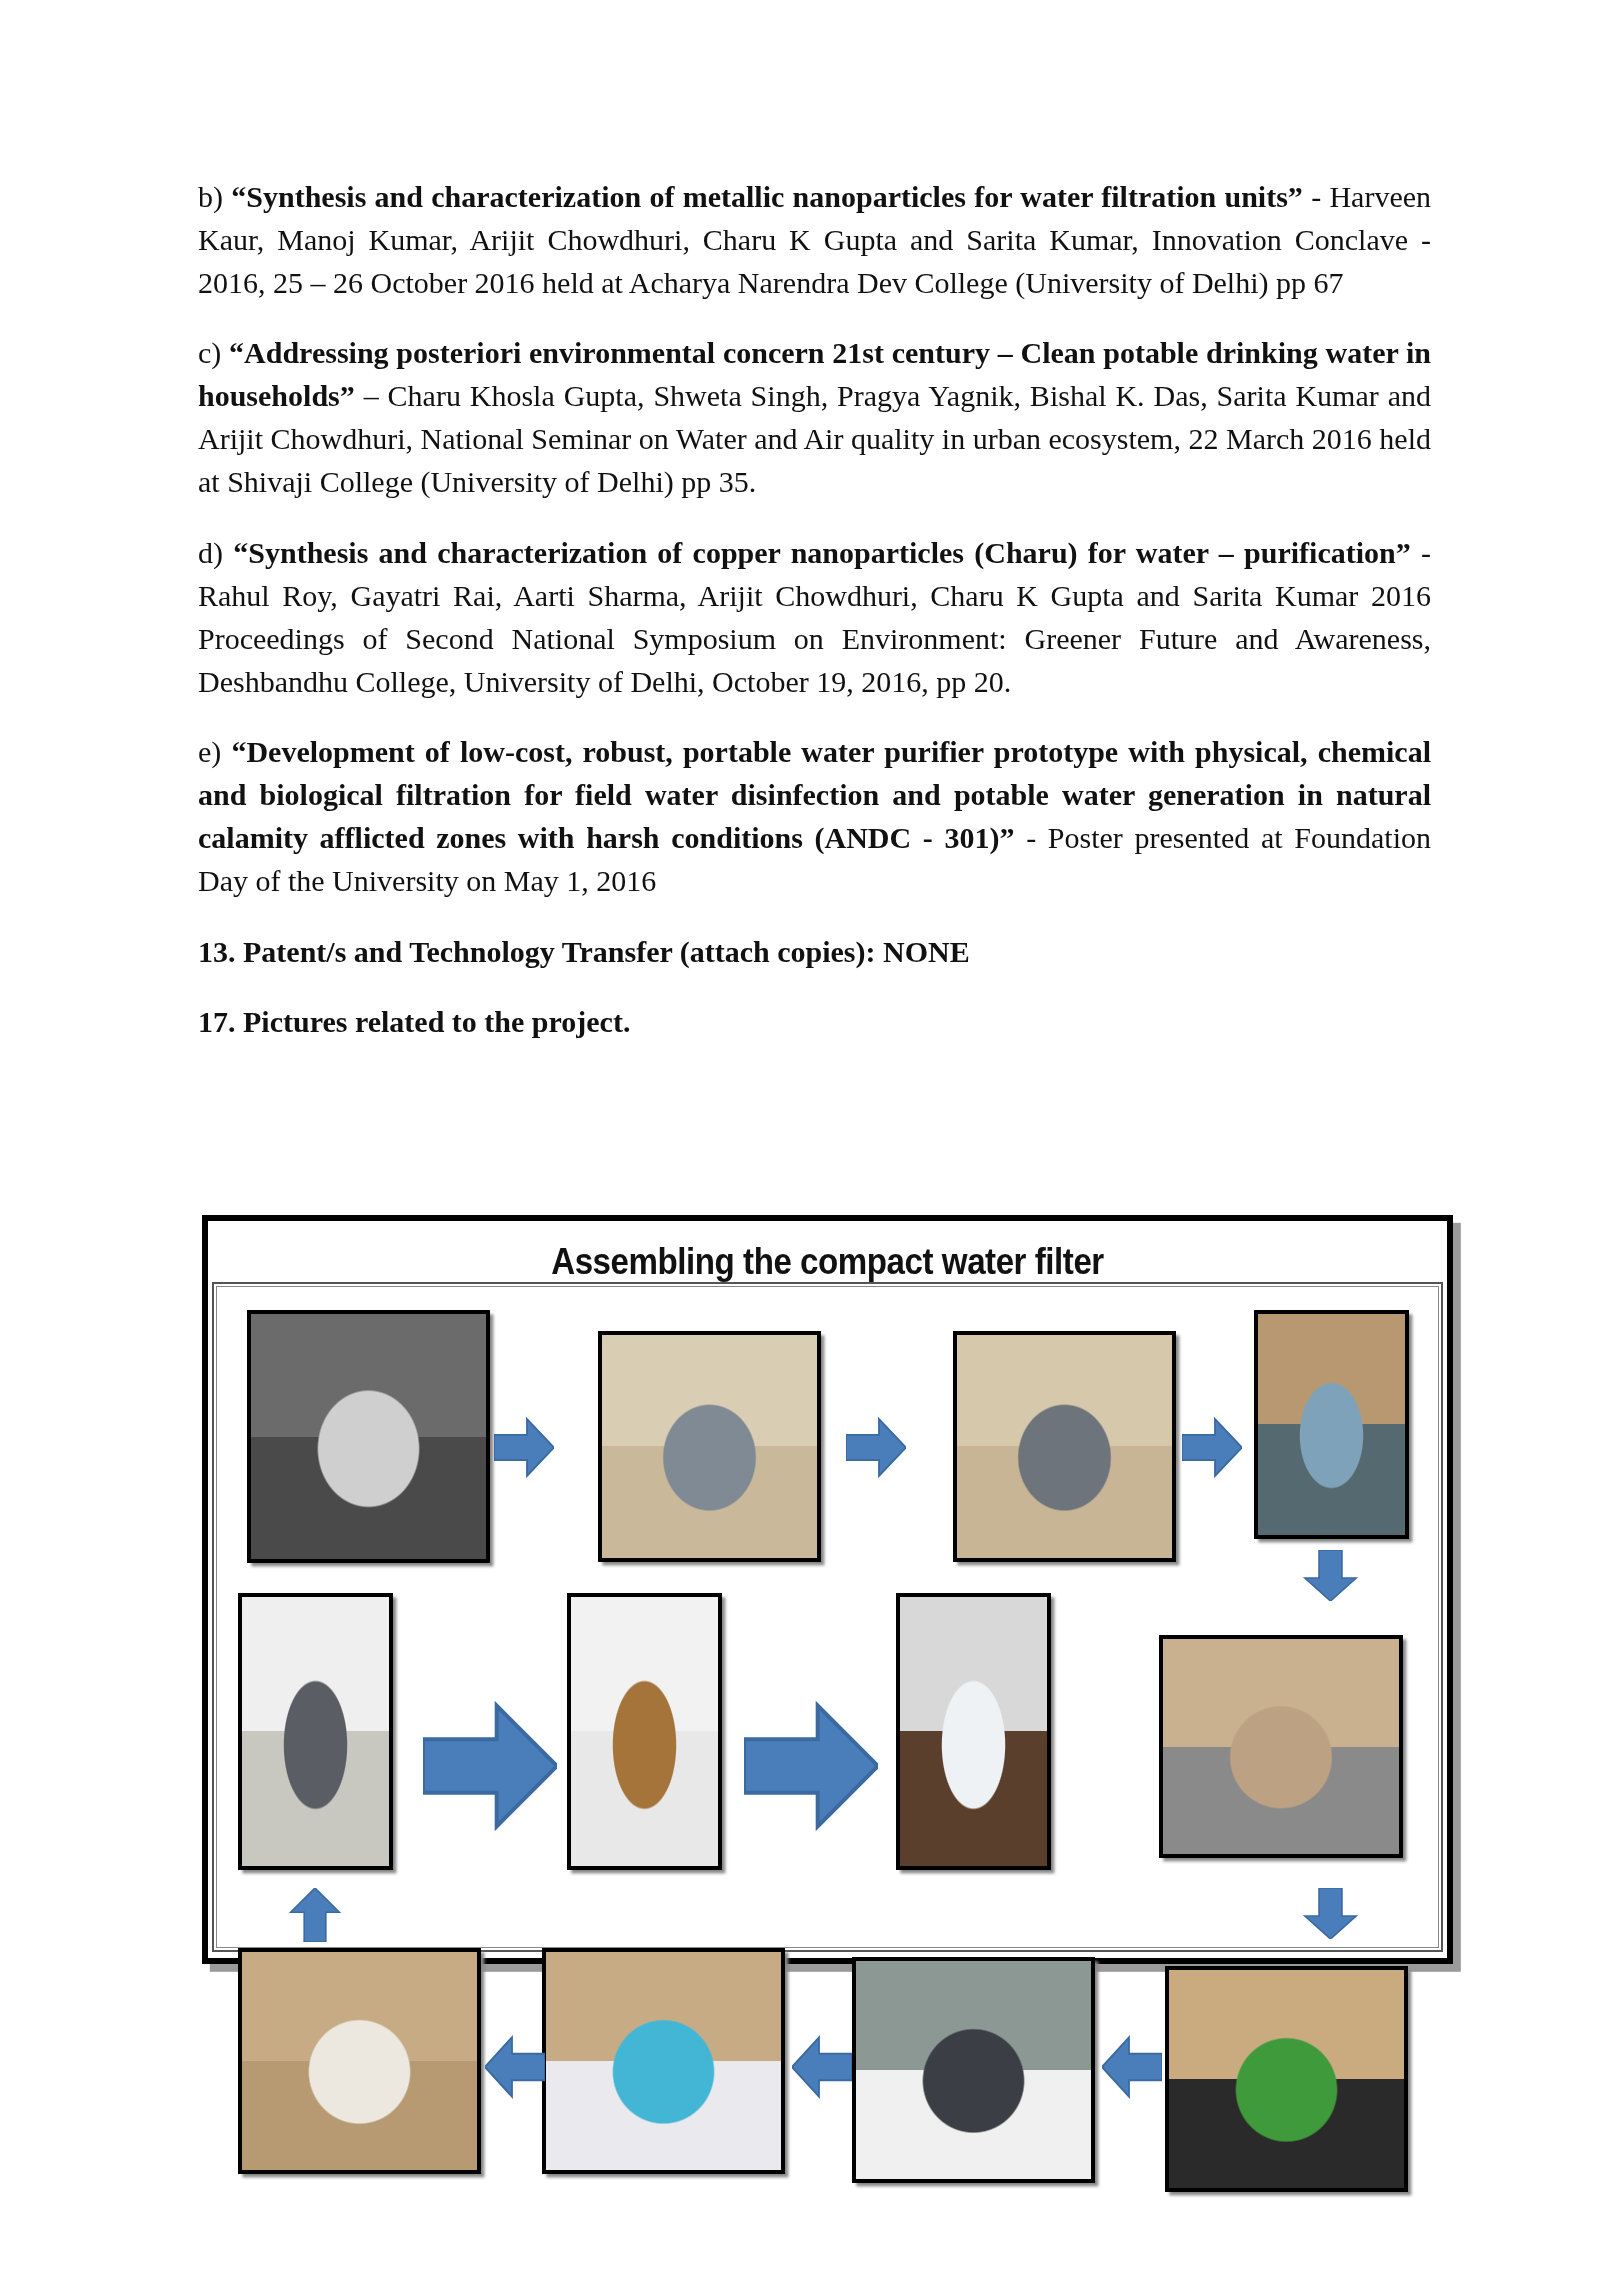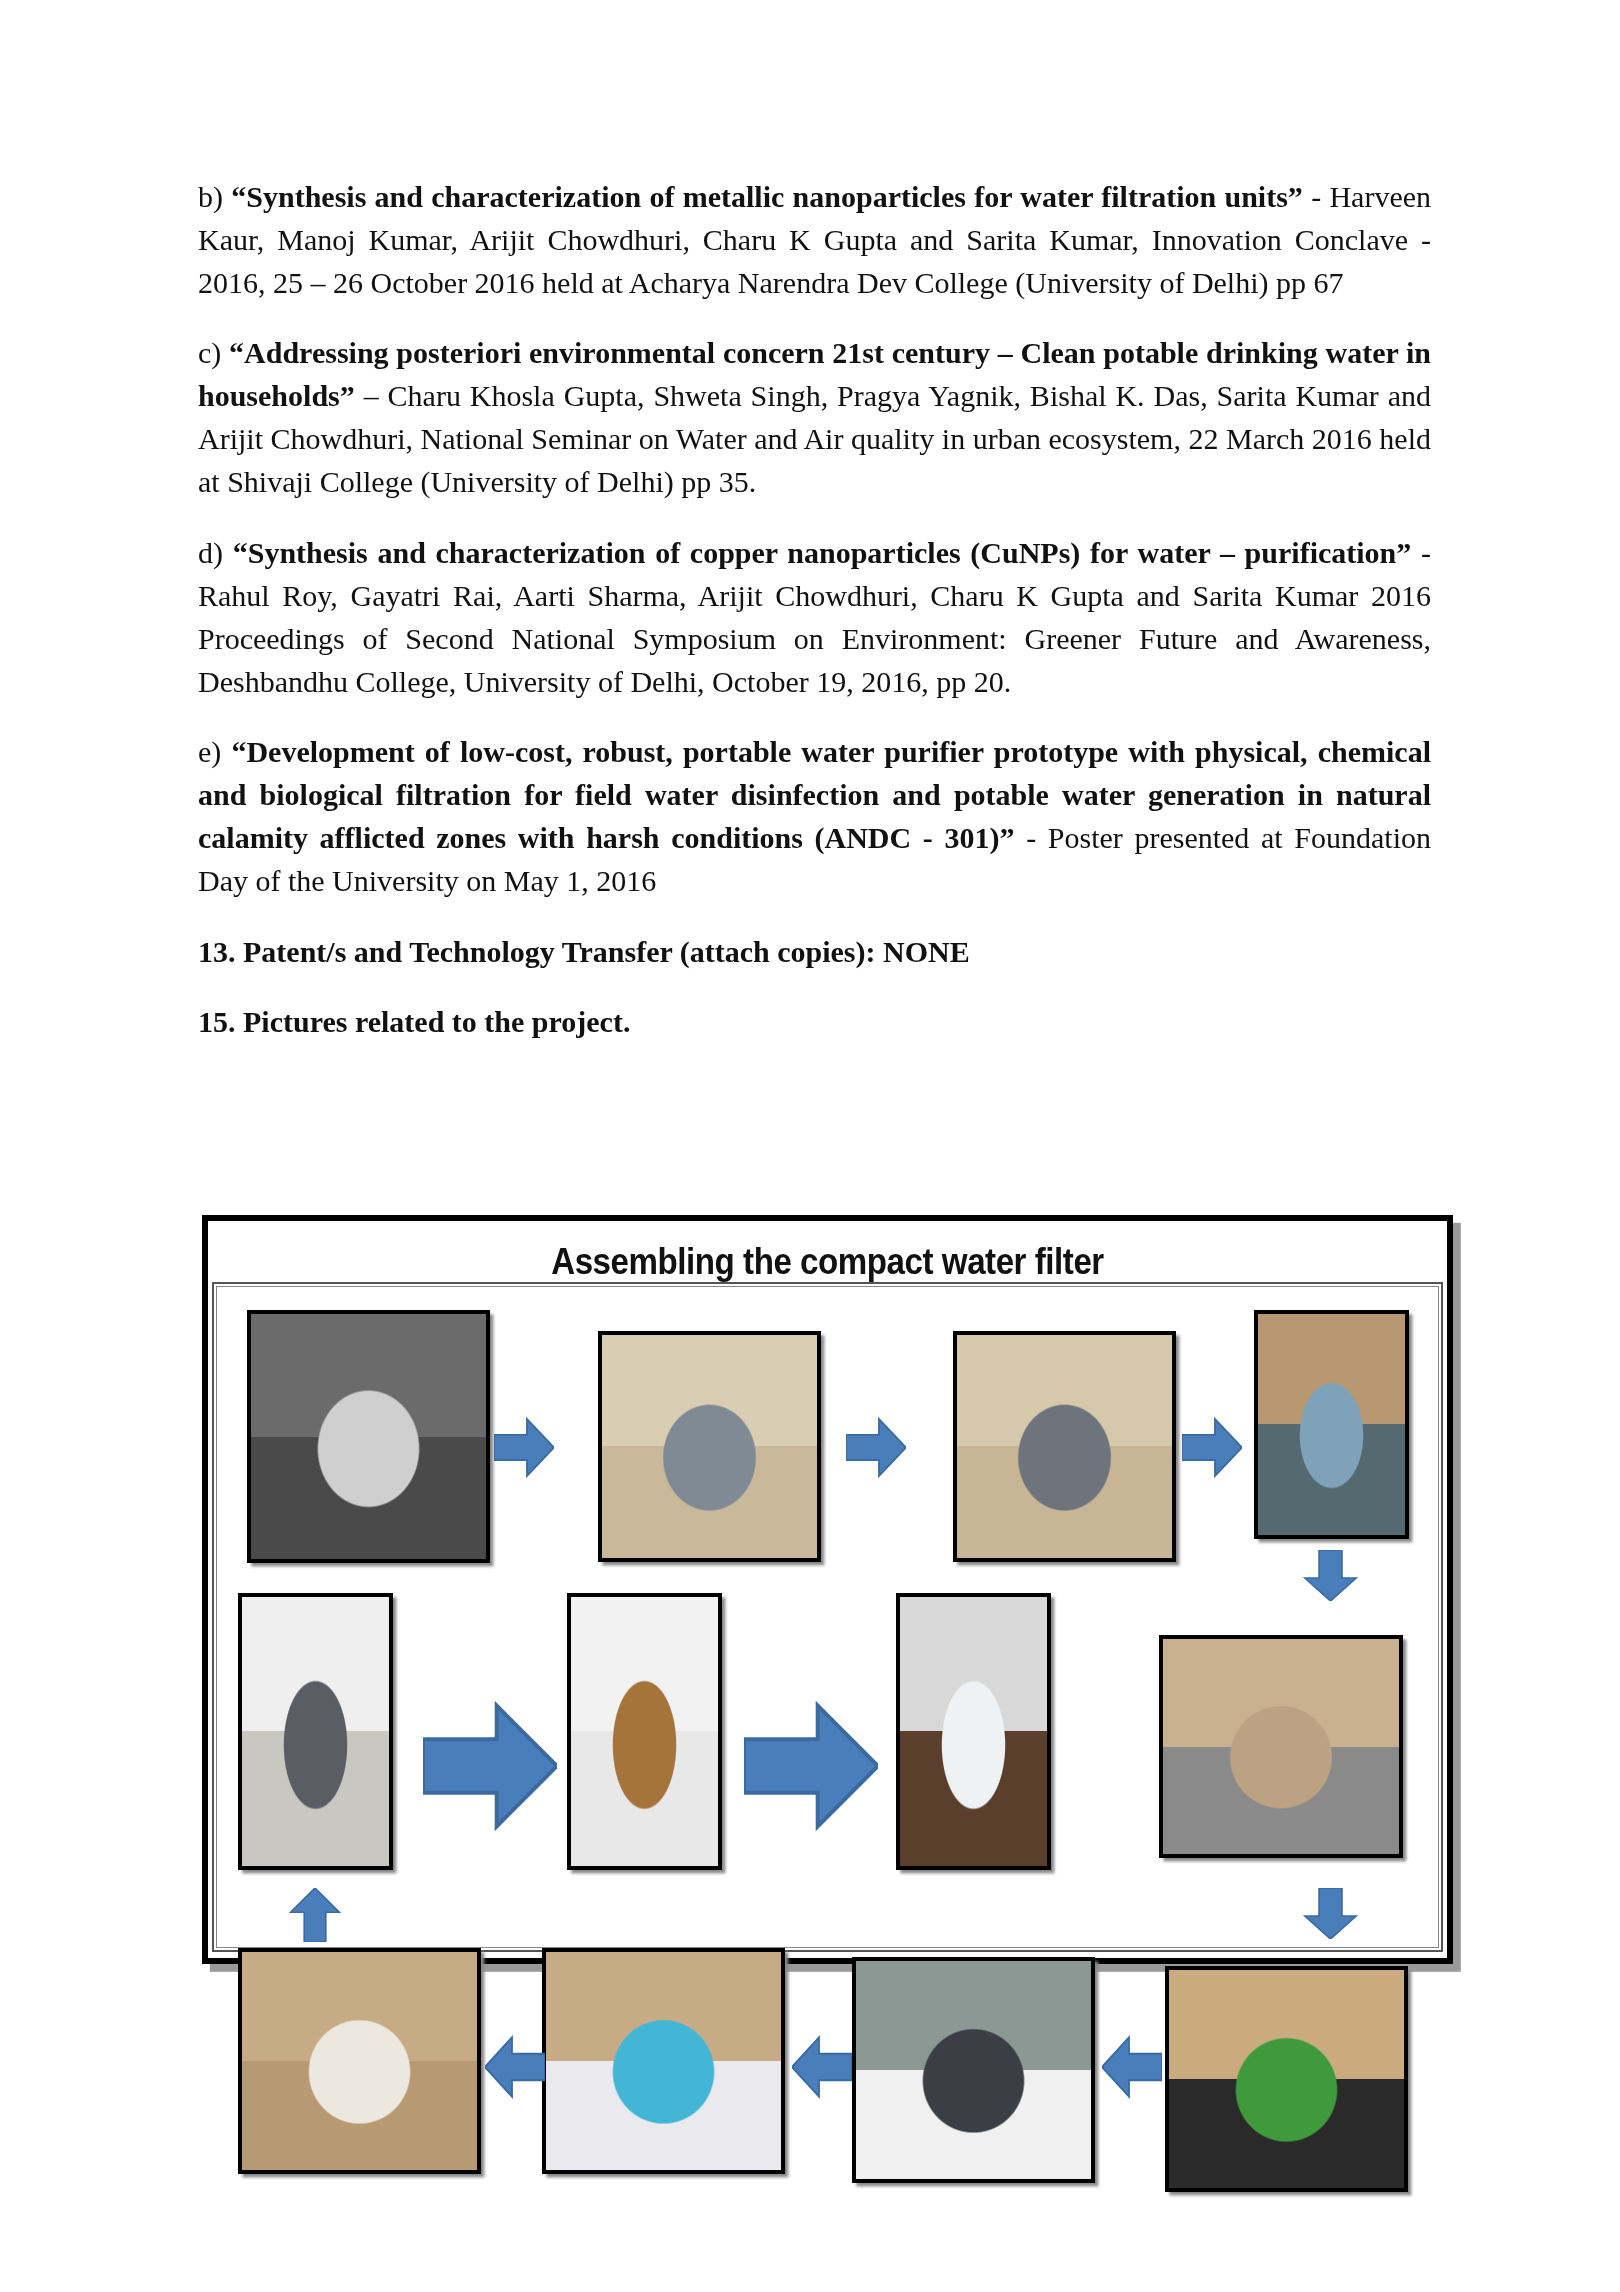--- a/index.html
+++ b/index.html
@@ -30,28 +30,28 @@
   <p class="para">
     <span>b)</span>
     <b>“Synthesis and characterization of metallic nanoparticles for water filtration units”</b><span> - Harveen Kaur, Manoj Kumar, Arijit Chowdhuri, Charu K Gupta and Sarita Kumar, Innovation Conclave - 2016, 25 – 26 October 2016 held at Acharya Narendra Dev College (University of Delhi) pp 67</span>
   </p>
   <p class="para">
     <span>c)</span>
     <b>“Addressing posteriori environmental concern 21st century – Clean potable drinking water in households”</b><span> – Charu Khosla Gupta, Shweta Singh, Pragya Yagnik, Bishal K. Das, Sarita Kumar and Arijit Chowdhuri, National Seminar on Water and Air quality in urban ecosystem, 22 March 2016 held at Shivaji College (University of Delhi) pp 35.</span>
   </p>
   <p class="para">
     <span>d)</span>
-    <b>“Synthesis and characterization of copper nanoparticles (CuNPs) for water – purification”</b><span> - Rahul Roy, Gayatri Rai, Aarti Sharma, Arijit Chowdhuri, Charu K Gupta and Sarita Kumar 2016 Proceedings of Second National Symposium on Environment: Greener Future and Awareness, Deshbandhu College, University of Delhi, October 19, 2016, pp 20.</span>
+    <b>“Synthesis and characterization of copper nanoparticles (Charu) for water – purification”</b><span> - Rahul Roy, Gayatri Rai, Aarti Sharma, Arijit Chowdhuri, Charu K Gupta and Sarita Kumar 2016 Proceedings of Second National Symposium on Environment: Greener Future and Awareness, Deshbandhu College, University of Delhi, October 19, 2016, pp 20.</span>
   </p>
   <p class="para">
     <span>e)</span>
     <b>“Development of low-cost, robust, portable water purifier prototype with physical, chemical and biological filtration for field water disinfection and potable water generation in natural calamity afflicted zones with harsh conditions (ANDC - 301)”</b><span> - Poster presented at Foundation Day of the University on May 1, 2016</span>
   </p>
   <p class="heading">13. Patent/s and Technology Transfer (attach copies): NONE</p>
-  <p class="heading">15. Pictures related to the project.</p>
+  <p class="heading">17. Pictures related to the project.</p>
 </div>
 
 <div class="figure" id="figure">
   <div class="fig-title">Assembling the compact water filter</div>
   <div class="inner" id="inner">
       <div class="photo" title="Students cutting PVC pipe" style="left: 33px; top: 26px; width: 243px; height: 253px;">
         <div class="ph" style="background: radial-gradient(at 50% 55%, rgb(207, 207, 207) 0px, rgb(207, 207, 207) 30%, transparent 31%), linear-gradient(rgb(107, 107, 107) 0px, rgb(107, 107, 107) 50%, rgb(74, 74, 74) 50%, rgb(74, 74, 74) 100%);"></div>
       </div>
       <div class="photo" title="Single grey PVC pipe" style="left: 384px; top: 47px; width: 223px; height: 231px;">
         <div class="ph" style="background: radial-gradient(at 50% 55%, rgb(127, 138, 149) 0px, rgb(127, 138, 149) 30%, transparent 31%), linear-gradient(rgb(217, 205, 180) 0px, rgb(217, 205, 180) 50%, rgb(201, 185, 154) 50%, rgb(201, 185, 154) 100%);"></div>

